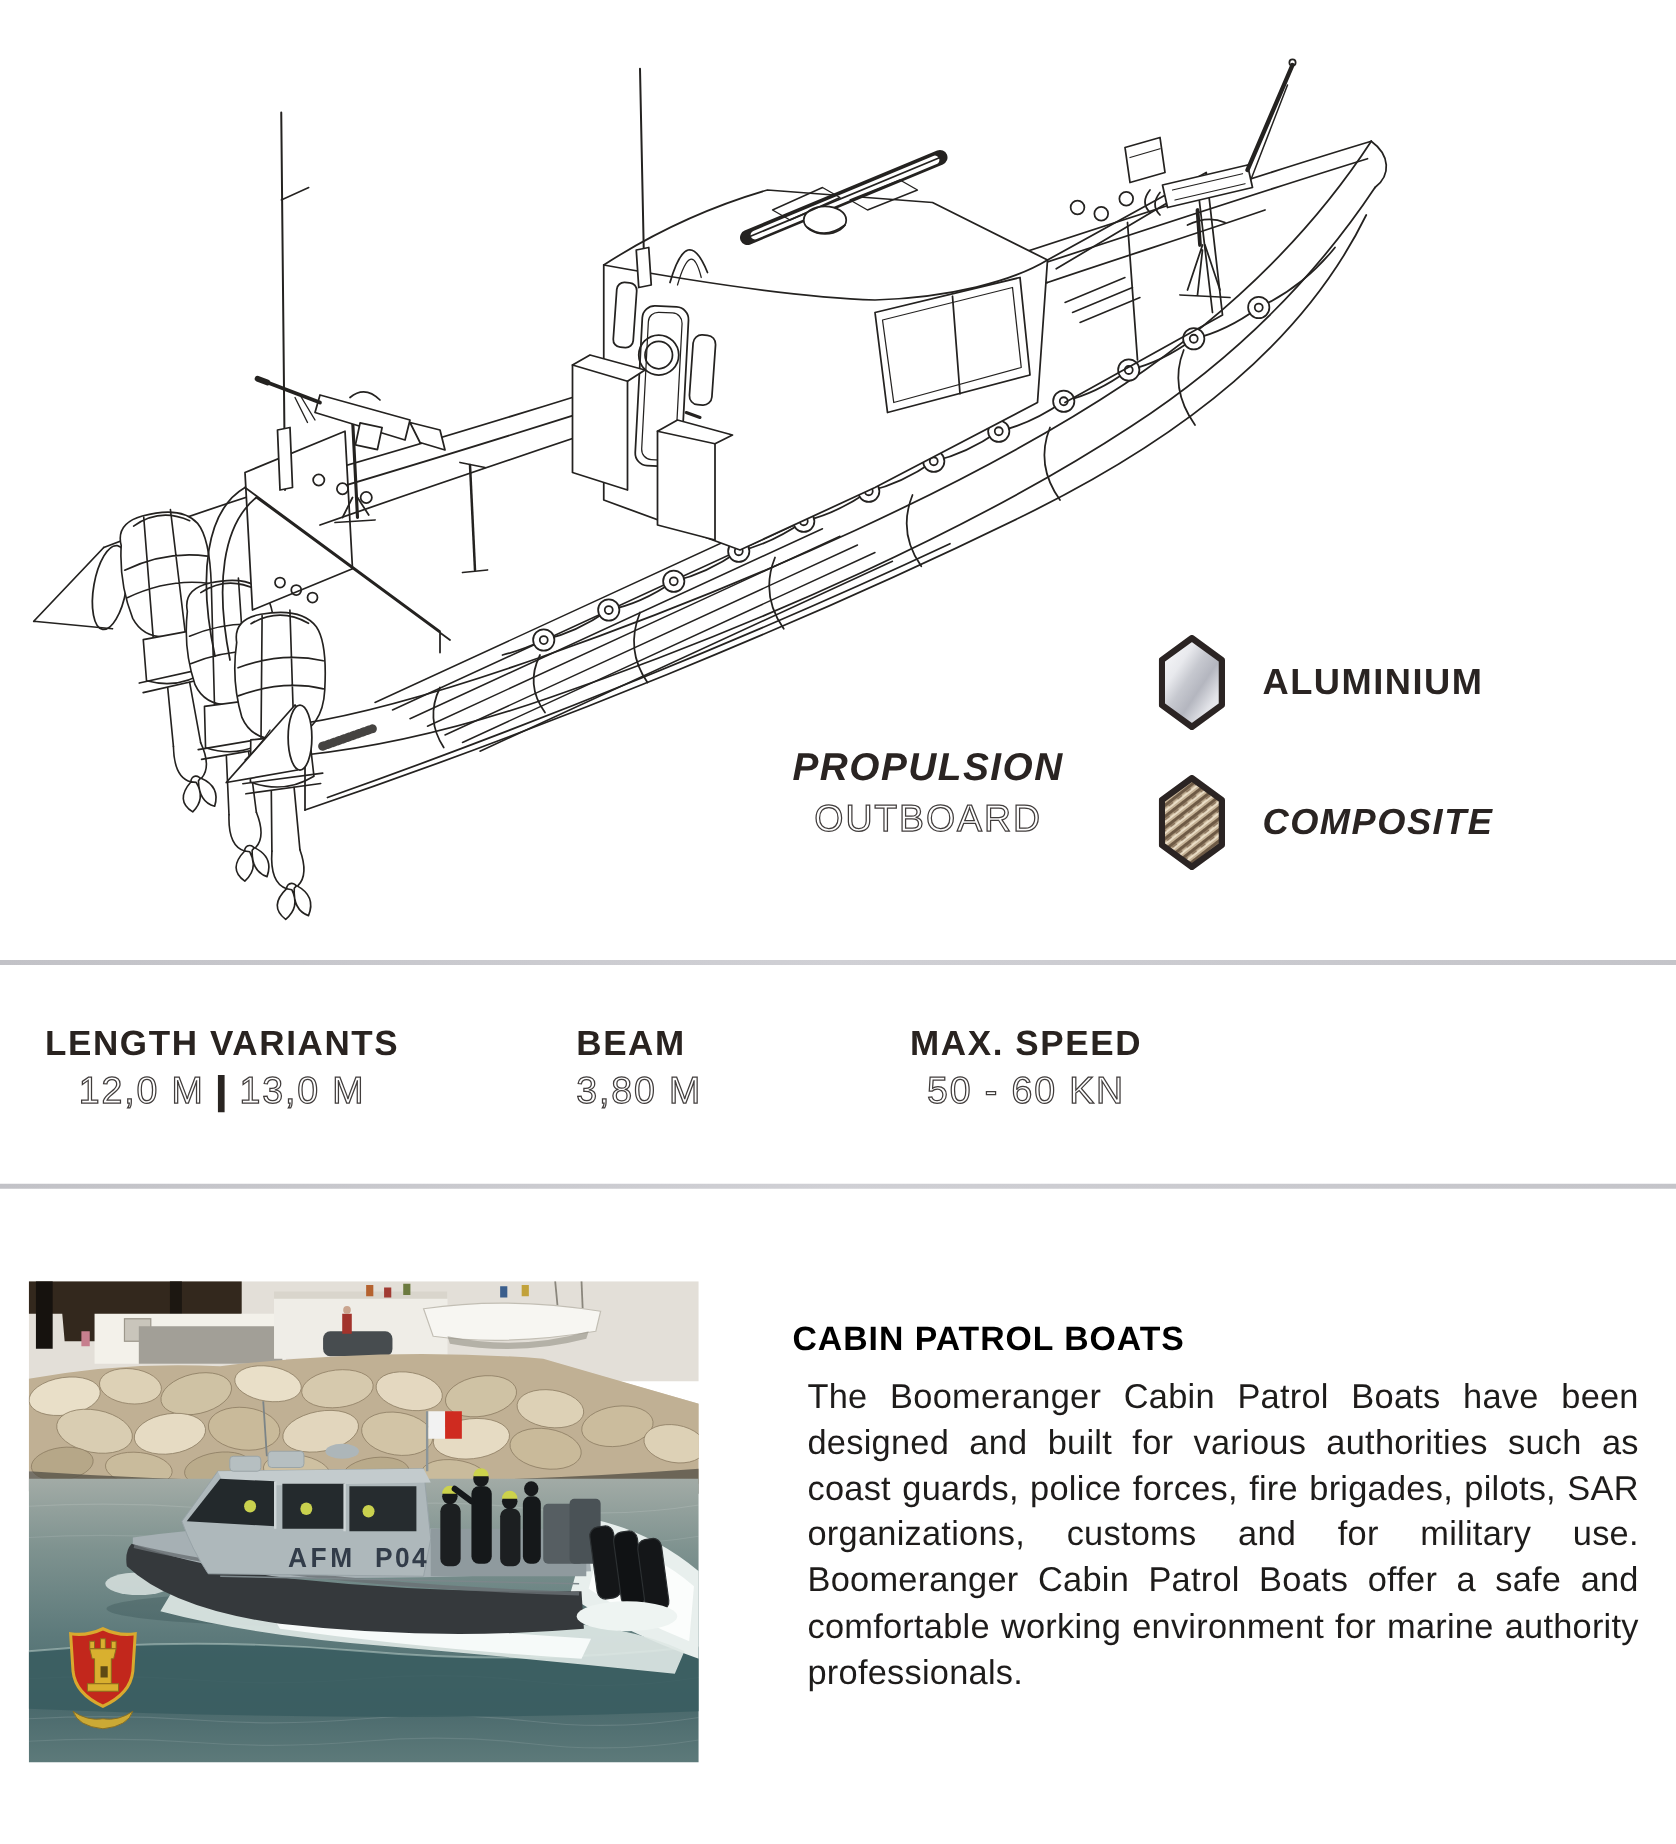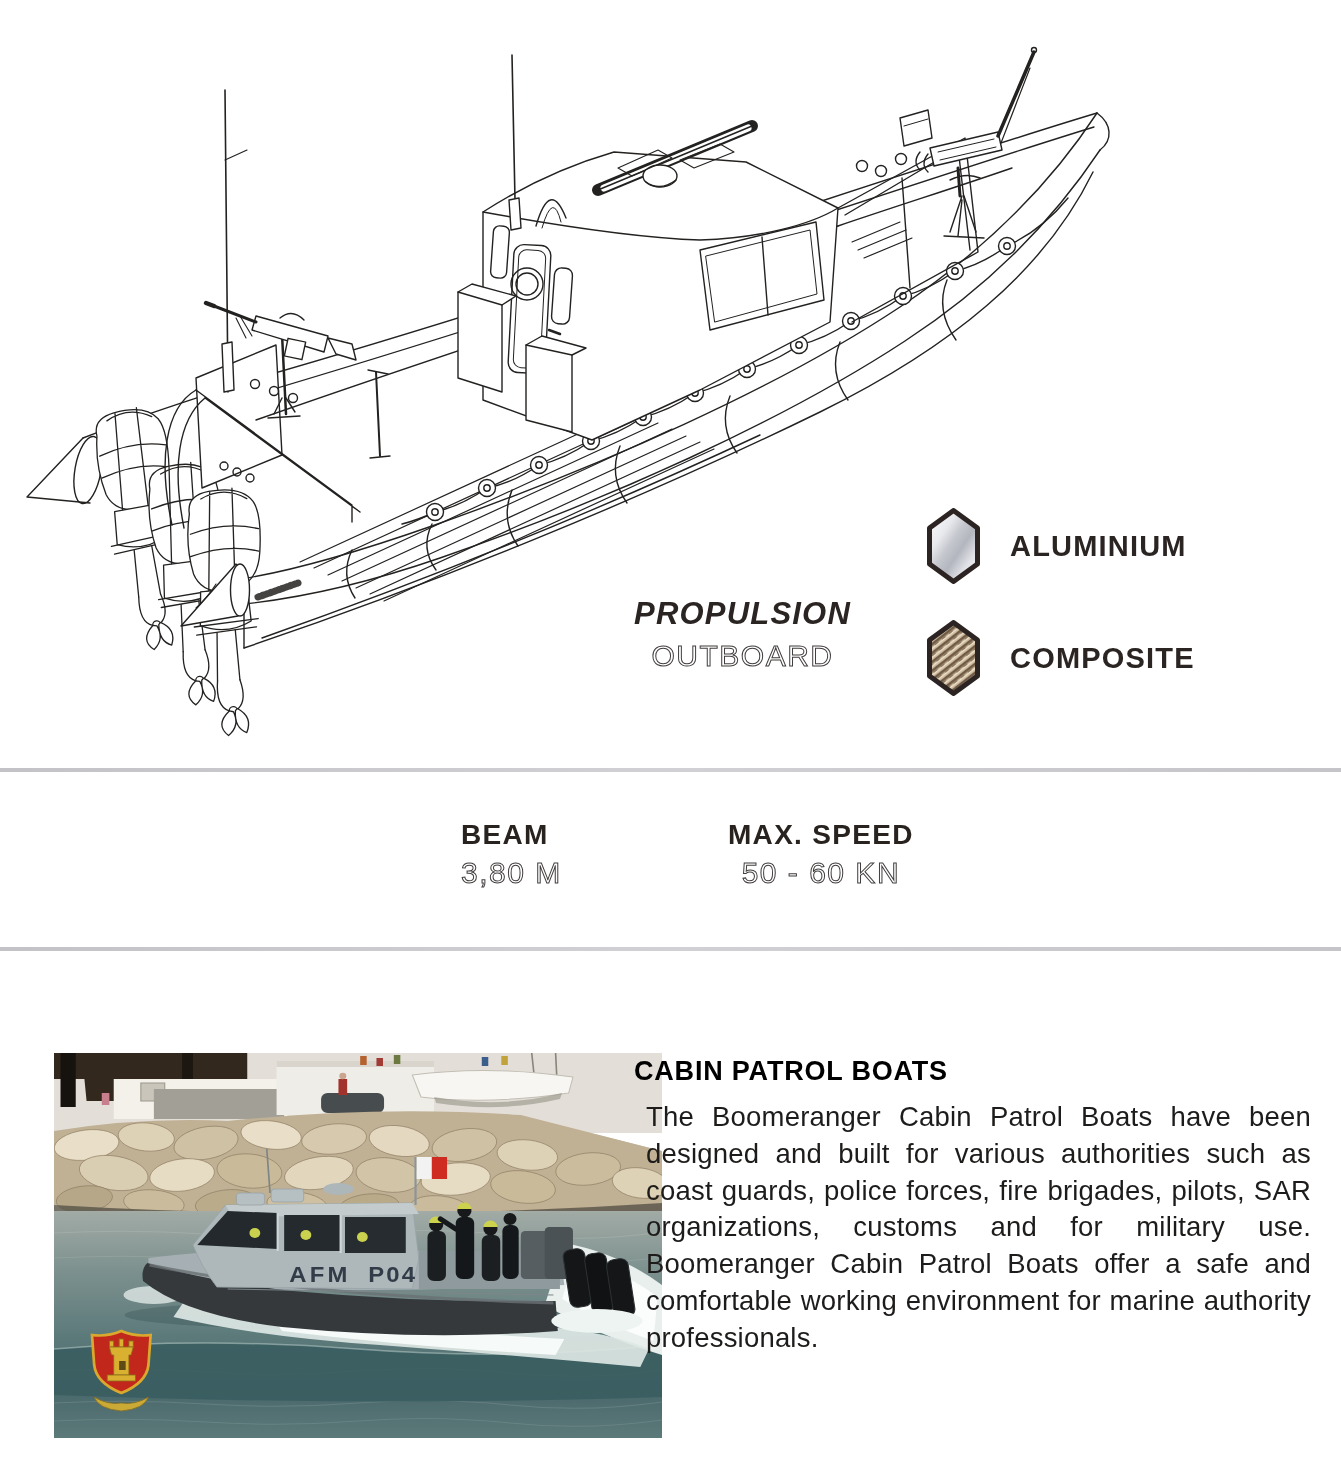--- a/index.html
+++ b/index.html
@@ -25,38 +25,38 @@
   .sep{
     color:#2a2522;-webkit-text-stroke:1.5px #2a2522;margin:0 9px;font-weight:700;
   }
   
   .propulsion{position:absolute;left:634px;top:598px;}
   .propulsion .p-label{font-size:31px;font-style:italic;}
   .propulsion .p-value{font-size:30px;margin-top:9px;}
   
   .legend{position:absolute;left:927px;top:508px;}
   .legend-row{display:flex;align-items:center;height:76px;}
-  .legend-row + .legend-row{margin-top:36px;}
+  .legend-row + .legend-row{margin-top:36px;font-style:italic;}
   .legend-label{font-size:29px;font-weight:700;letter-spacing:1.2px;margin-left:30px;}
   .hex-icon{display:block;width:53px;height:76px;flex:0 0 auto;}
   
   .divider{position:absolute;left:0;width:1341px;height:4px;background:linear-gradient(90deg,#c2c2c7,#d0d0d5,#c4c4c9);}
   .divider-1{top:768px;}
   .divider-2{top:947px;}
   
   .specs{position:absolute;left:0;top:820px;width:1341px;height:80px;}
   .spec{position:absolute;top:0;}
   .spec-label{font-size:28px;font-weight:700;letter-spacing:1.3px;color:#292320;}
   .spec-value{font-size:30px;margin-top:8px;white-space:nowrap;}
   .col-length{left:36px;}
   .col-beam{left:461px;}
   .col-speed{left:728px;}
   .col-load{left:1068px;}
   
-  .photo{position:absolute;left:23px;top:1053px;width:608px;height:385px;margin-left:31px;}
+  .photo{position:absolute;left:23px;top:1025px;width:536px;height:385px;}
   .photo svg{display:block;width:100%;height:100%;}
   
   .description{position:absolute;left:634px;top:1056px;width:689px;}
   .description h2{
     margin:0 0 9px 0;font-size:27px;font-weight:700;letter-spacing:0.8px;color:#000000;
   }
   .description p{
     margin:12px;font-size:27.5px;line-height:36.8px;text-align:justify;color:#1e1c1b;
     letter-spacing:0.2px;
   }
@@ -311,20 +311,24 @@
         </defs>
         <polygon points="26.5,2.5 50.5,20 50.5,56 26.5,73.5 2.5,56 2.5,20" fill="url(#compPat)" stroke="#2b2423" stroke-width="5" stroke-linejoin="round"></polygon>
       </svg>
       <span class="legend-label">COMPOSITE</span>
     </div>
   </div>
 
   <div class="divider divider-1"></div>
 
   <section class="specs">
+    <div class="spec col-length">
+      <div class="spec-label b-label">LENGTH VARIANTS</div>
+      <div class="spec-value thin"><span>12,0 M</span><span class="sep">|</span><span>13,0 M</span></div>
+    </div>
     <div class="spec col-beam">
       <div class="spec-label b-label">BEAM</div>
       <div class="spec-value thin">3,80 M</div>
     </div>
     <div class="spec col-speed">
       <div class="spec-label b-label">MAX. SPEED</div>
       <div class="spec-value thin">50 - 60 KN</div>
     </div>
   </section>
 

